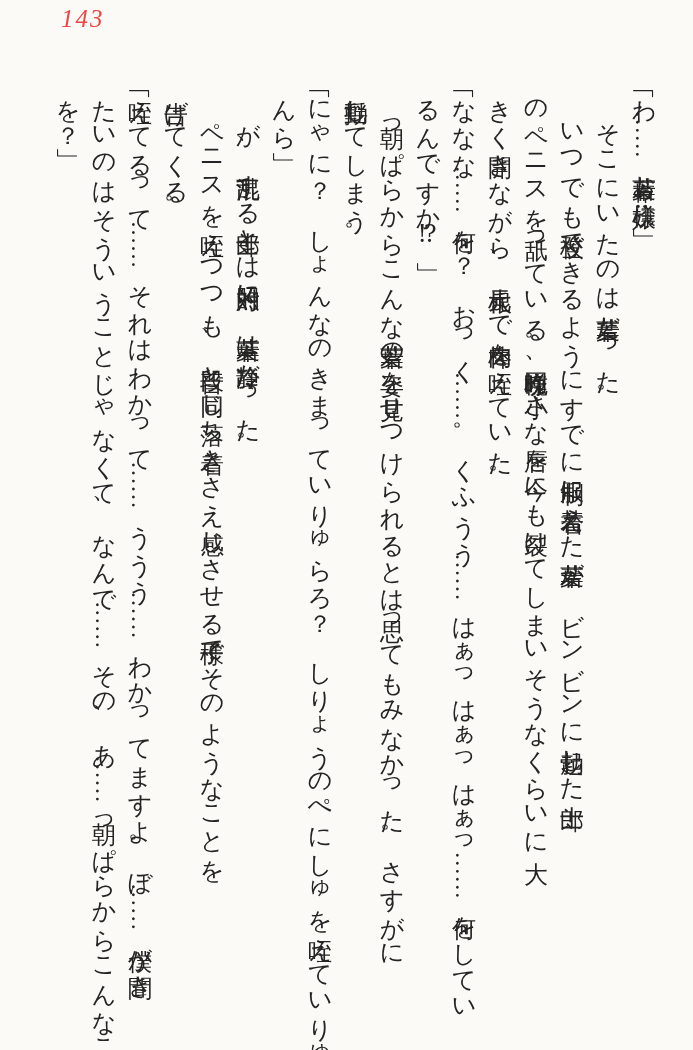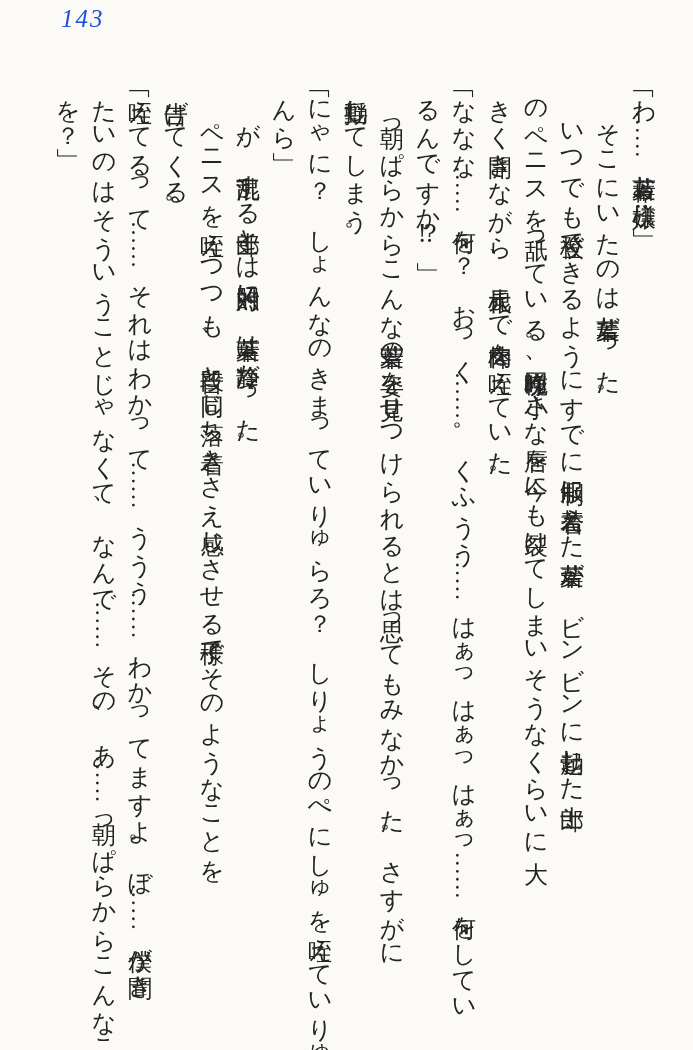--- a/index.html
+++ b/index.html
@@ -15,21 +15,21 @@
     position: absolute;
     inset: 0;
   }
   .page-number {
     position: absolute;
     top: 5px;
     left: 61px;
     font-style: italic;
     font-size: 25px;
     letter-spacing: 2px;
-    color: #1d4ed8;
+    color: #ef4444;
   }
   .text-block {
     position: absolute;
     top: 83px;
     right: 31px;
     height: 912px;
     writing-mode: vertical-rl;
     text-orientation: mixed;
     color: #242424;
     font-size: 24px;

